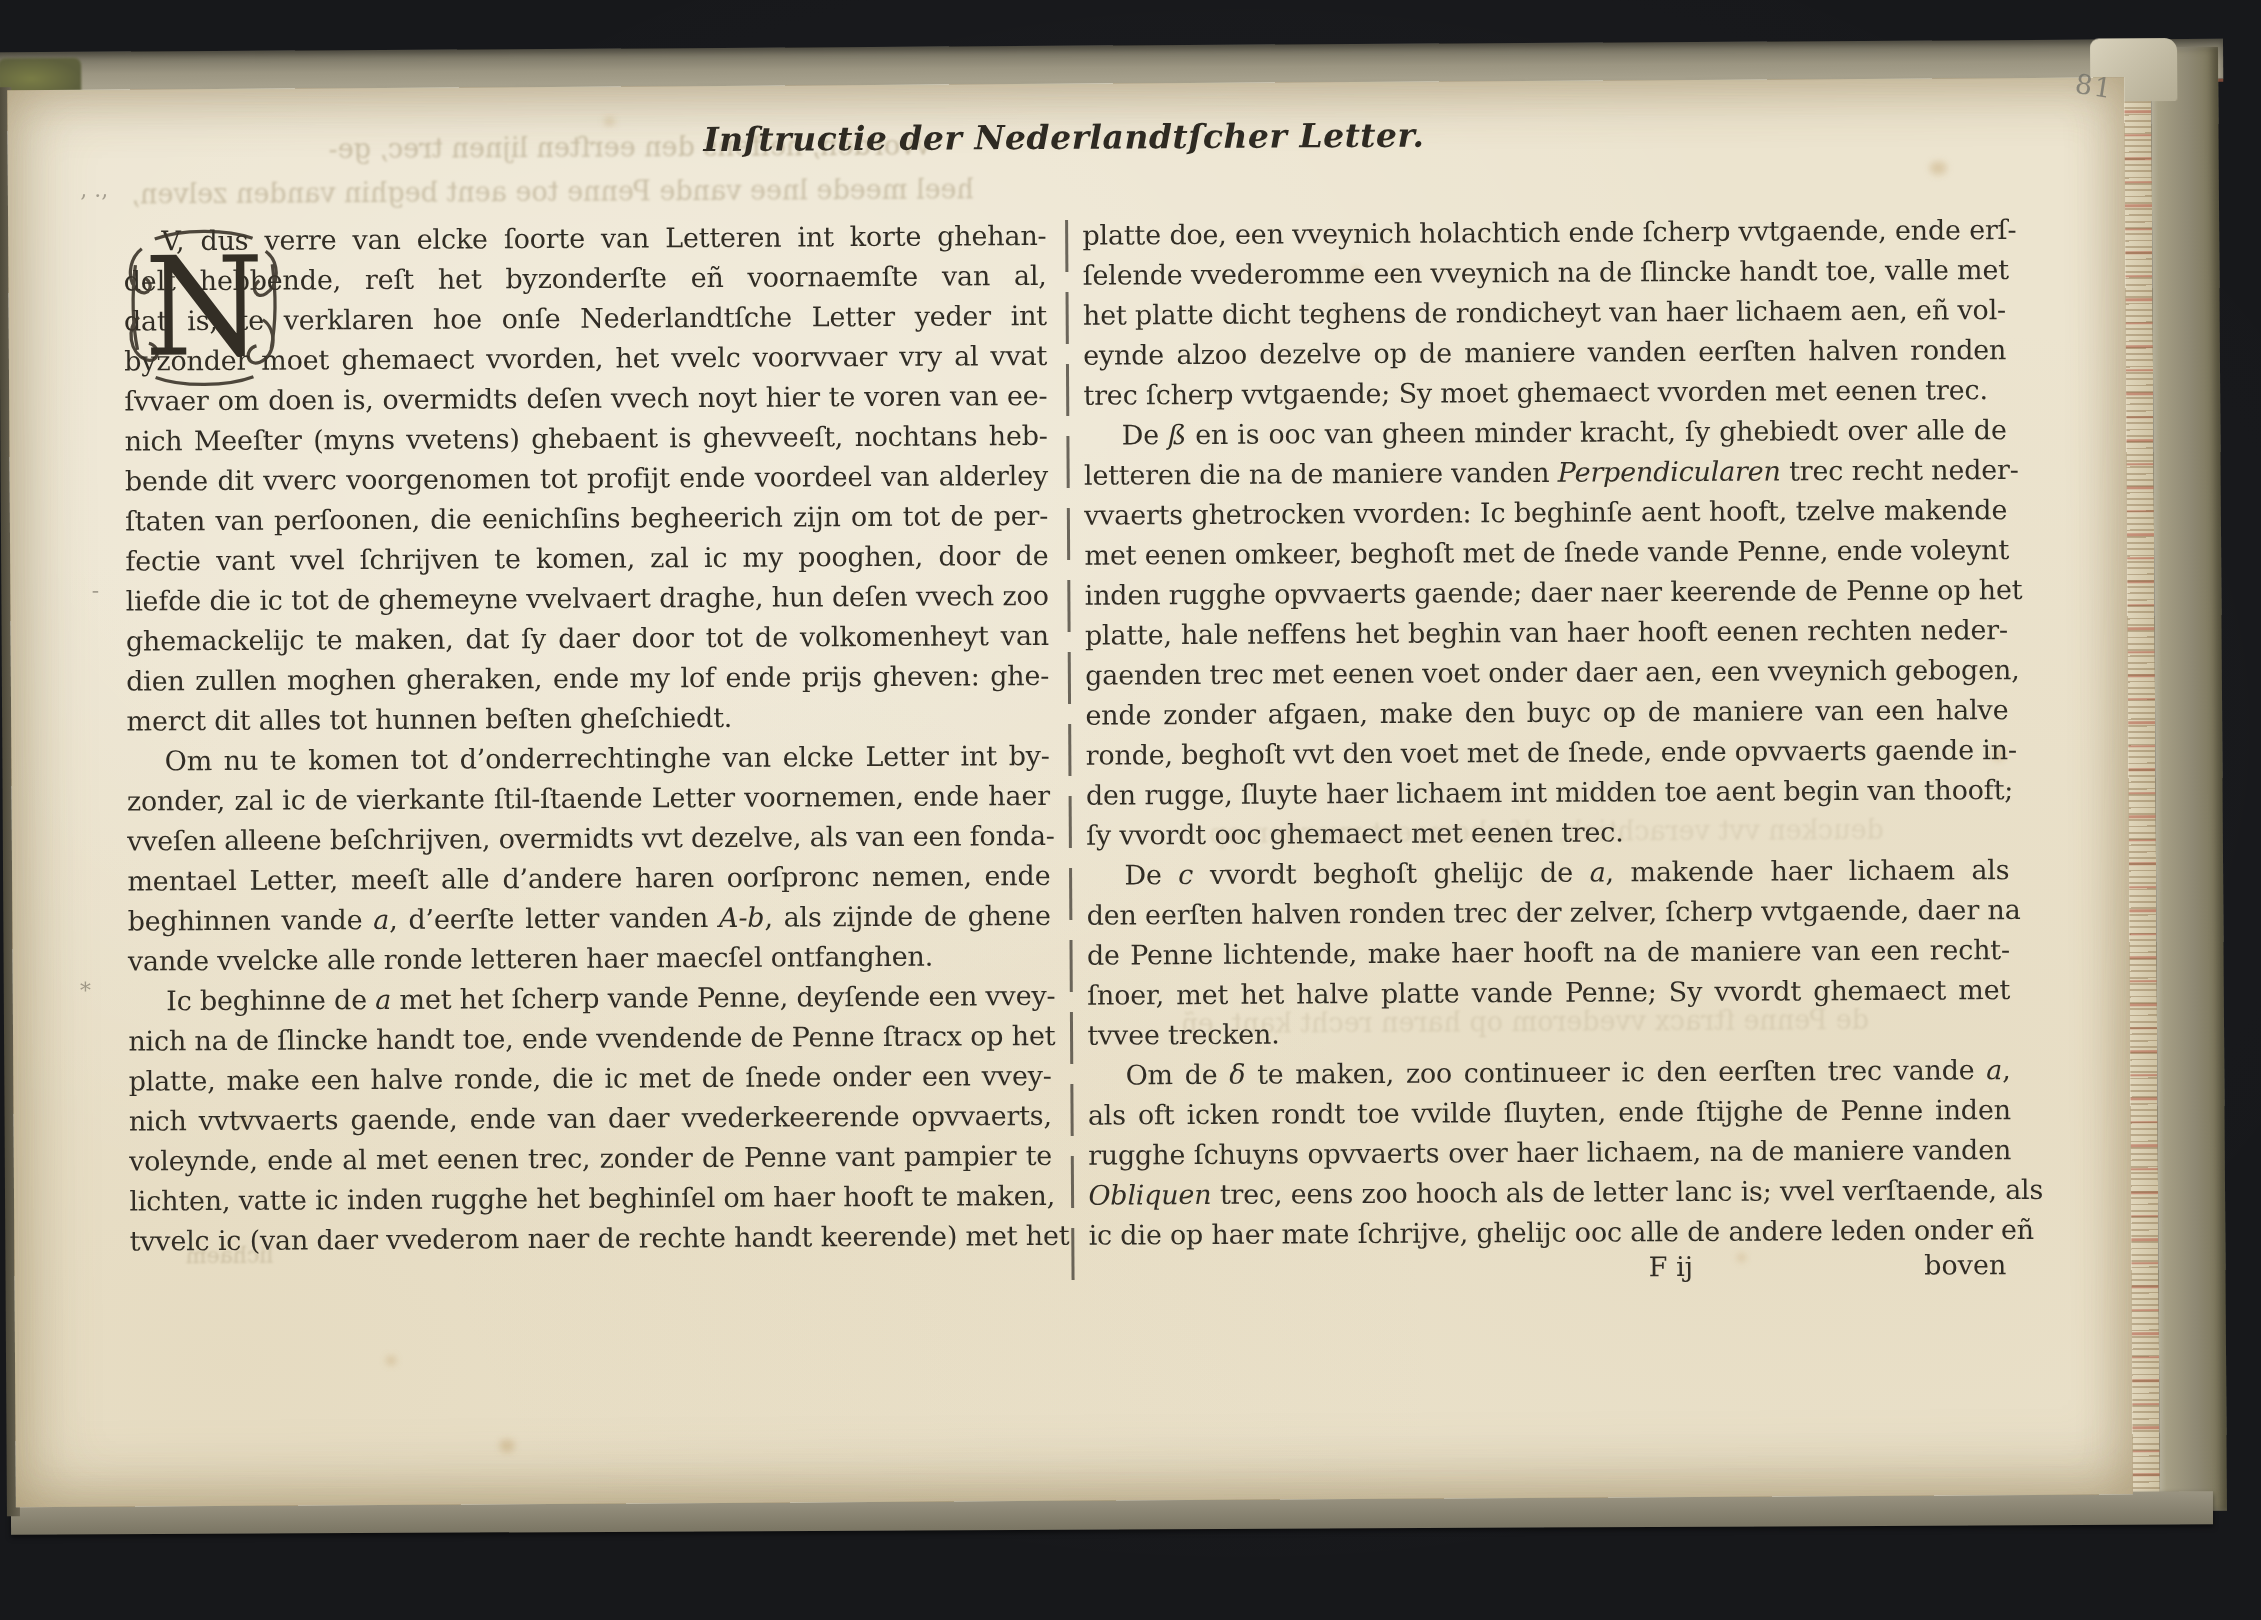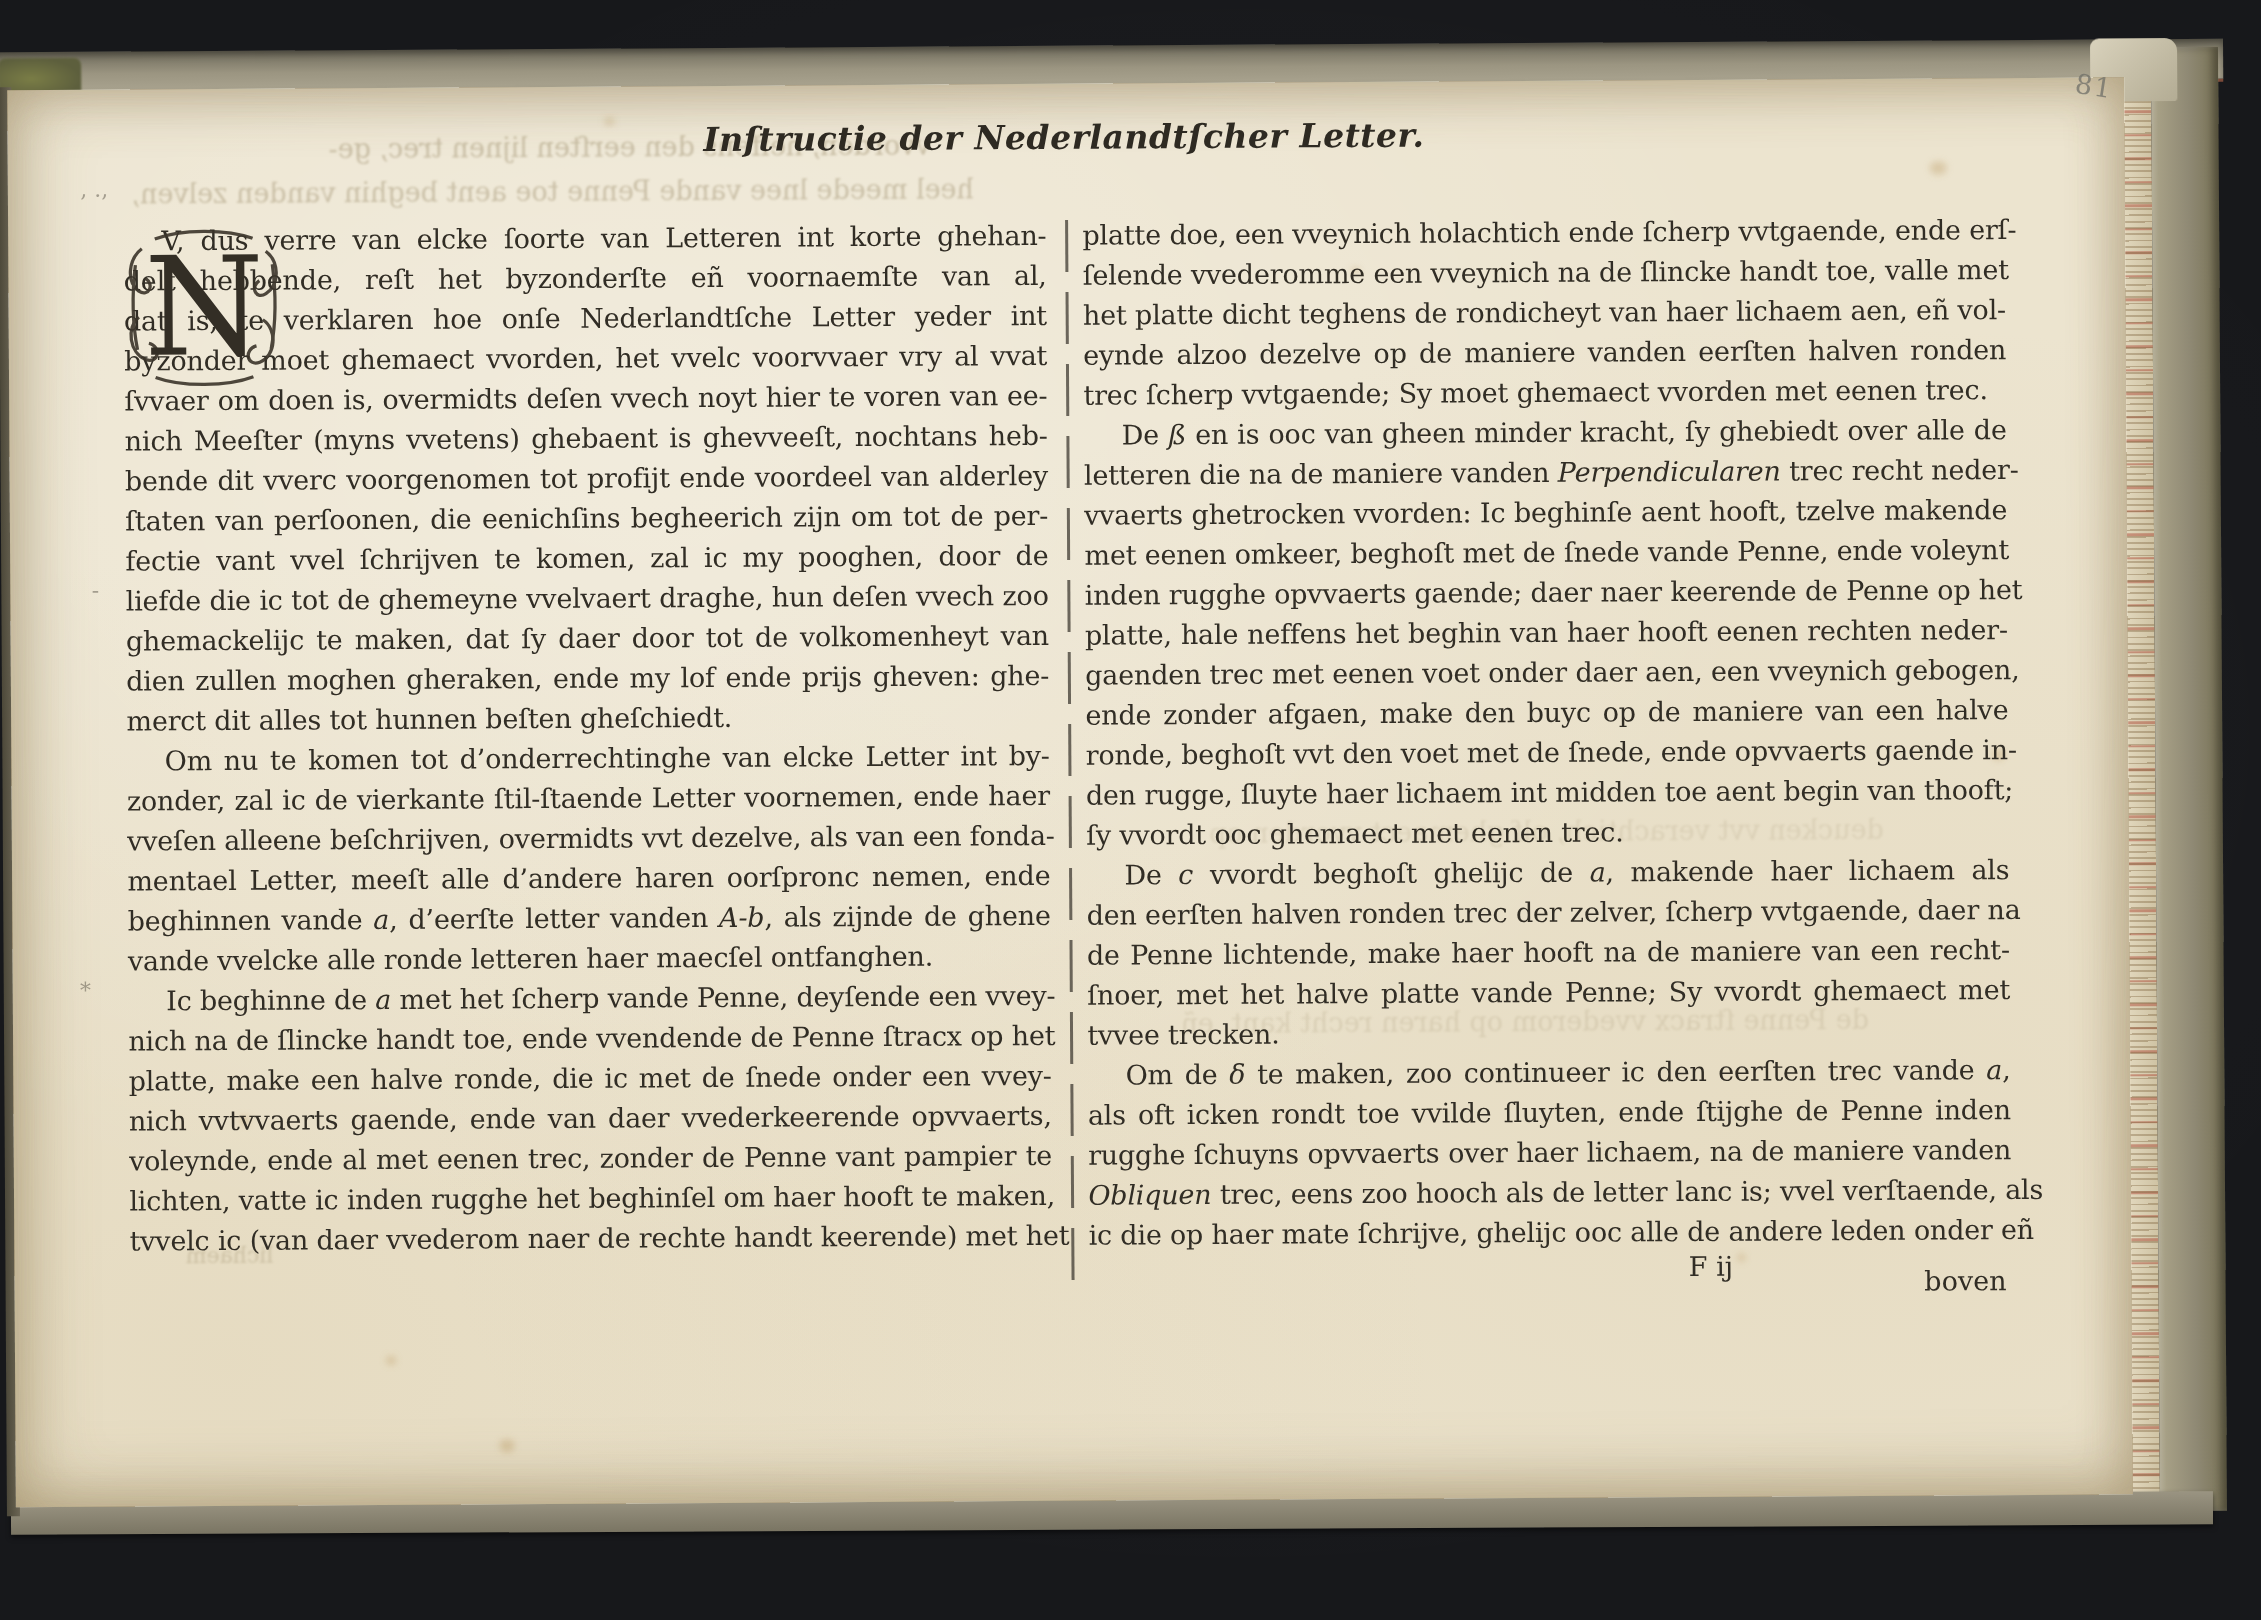--- a/index.html
+++ b/index.html
@@ -96,22 +96,22 @@
   .initial svg{width:100%;height:100%;}
 
   
   .col-rule{position:absolute;left:942px;top:3.6px;width:2.7px;height:1072px;
     background:repeating-linear-gradient(to bottom,#4a453c 0 52px, rgba(0,0,0,0) 52px 72px);
     opacity:.8;}
 
   
   .sig-row{position:absolute;left:959px;top:1035px;width:923px;height:40px;
     font-size:27px;color:#312d25;}
-  .signature{position:absolute;left:600px;top:0;line-height:40px;}
-  .catchword{position:absolute;right:5.4px;top:16px;line-height:40px;}
+  .signature{position:absolute;left:560px;top:0;line-height:40px;}
+  .catchword{position:absolute;right:5.4px;top:0;line-height:40px;}
 </style>
 </head>
 <body>
 
 <div class="backdrop"></div>
 
 <div class="book">
 
   <div class="cover-top"></div>
   <div class="cover-top-tip"></div>

